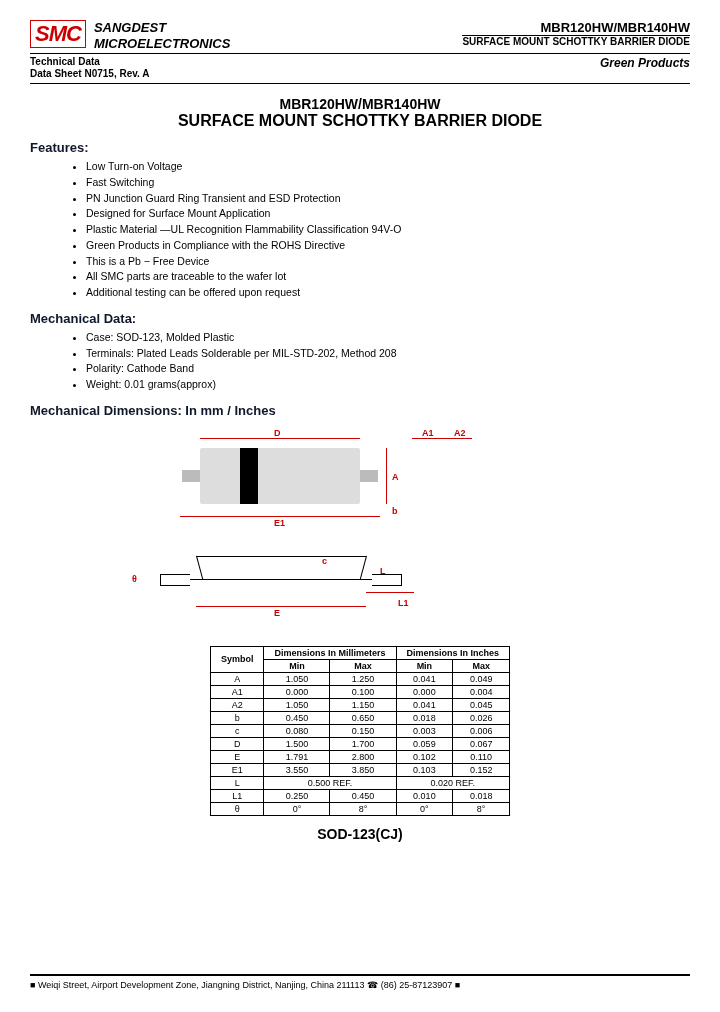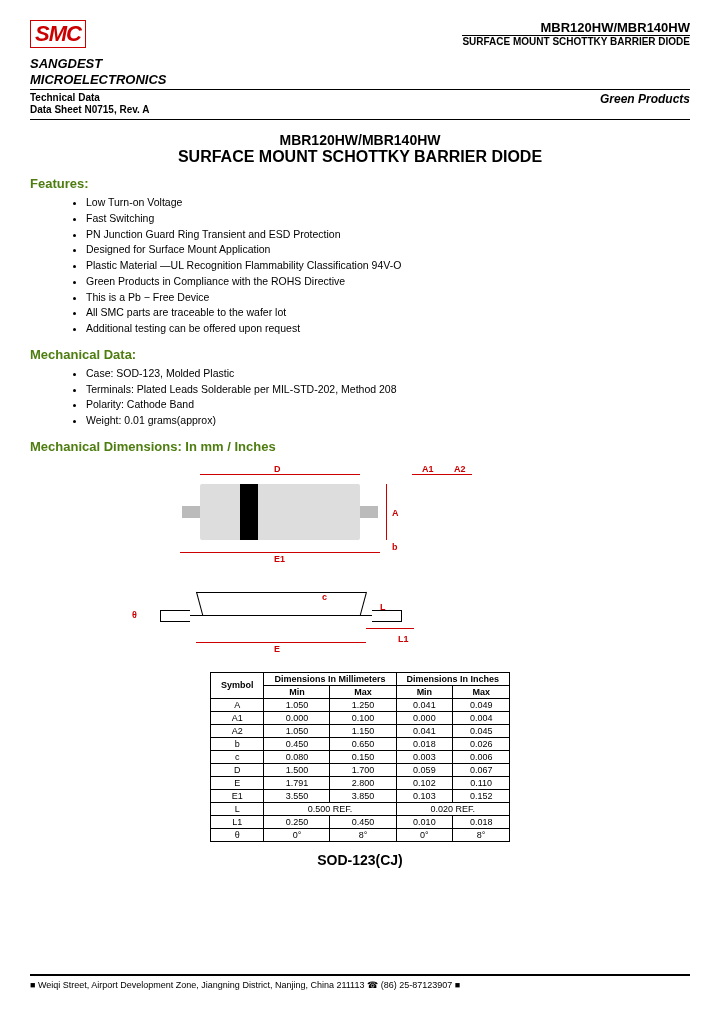--- a/index.html
+++ b/index.html
@@ -12,21 +12,21 @@
     padding: 20px 30px;
     font-size: 11px;
     color: #000;
   }
   .header {
     display: flex;
     justify-content: space-between;
     border-bottom: 1px solid #000;
     padding-bottom: 2px;
   }
-  .logo-block { display: flex; align-items: flex-start; gap: 8px; flex-direction: column; }
+  .logo-block { display: flex; align-items: flex-start; gap: 8px; }
   .logo {
     font-weight: bold;
     font-style: italic;
     font-size: 22px;
     color: #c00;
     border: 1px solid #c00;
     padding: 0px 4px;
     letter-spacing: -1px;
   }
   .company {
@@ -57,21 +57,21 @@
   .tech-data { font-weight: bold; font-size: 10px; line-height: 1.2; }
   .green-prod { font-weight: bold; font-style: italic; font-size: 12px; }
   .main-title {
     text-align: center;
     margin-top: 12px;
     font-weight: bold;
   }
   .main-title .pn { font-size: 14px; }
   .main-title .pt { font-size: 16px; }
   .section-head {
-    color: #4d7c0f;
+    color: #0f172a;
     font-weight: bold;
     font-size: 13px;
     margin-top: 10px;
     margin-bottom: 4px;
   }
   ul.feat {
     list-style: disc;
     margin-left: 56px;
     font-weight: normal;
     font-size: 10.5px;
@@ -116,21 +116,21 @@
   }
   .sv-top { position: absolute; left: 46px; top: 10px; width: 170px; height: 1px; background: #000; }
   .sv-body-l { position: absolute; left: 46px; top: 10px; width: 1px; height: 24px; background: #000; transform-origin: top; transform: rotate(-15deg);}
   .sv-body-r { position: absolute; left: 216px; top: 10px; width: 1px; height: 24px; background: #000; transform-origin: top; transform: rotate(15deg);}
   .sv-bot { position: absolute; left: 40px; top: 33px; width: 182px; height: 1px; background: #000; }
   .sv-lead-l { position: absolute; left: 10px; top: 28px; width: 30px; height: 12px; border: 1px solid #000; border-right: none; }
   .sv-lead-r { position: absolute; right: 8px; top: 28px; width: 30px; height: 12px; border: 1px solid #000; border-left: none; }
   
   table.dim {
     border-collapse: collapse;
-    margin: 0 auto 0;
+    margin: 10px auto 0;
     font-size: 9px;
     padding-left: 32px;
   }
   table.dim th, table.dim td {
     border: 1px solid #000;
     padding: 1px 10px;
     text-align: center;
   }
   table.dim th { font-weight: bold; }
   .pkg-name {

